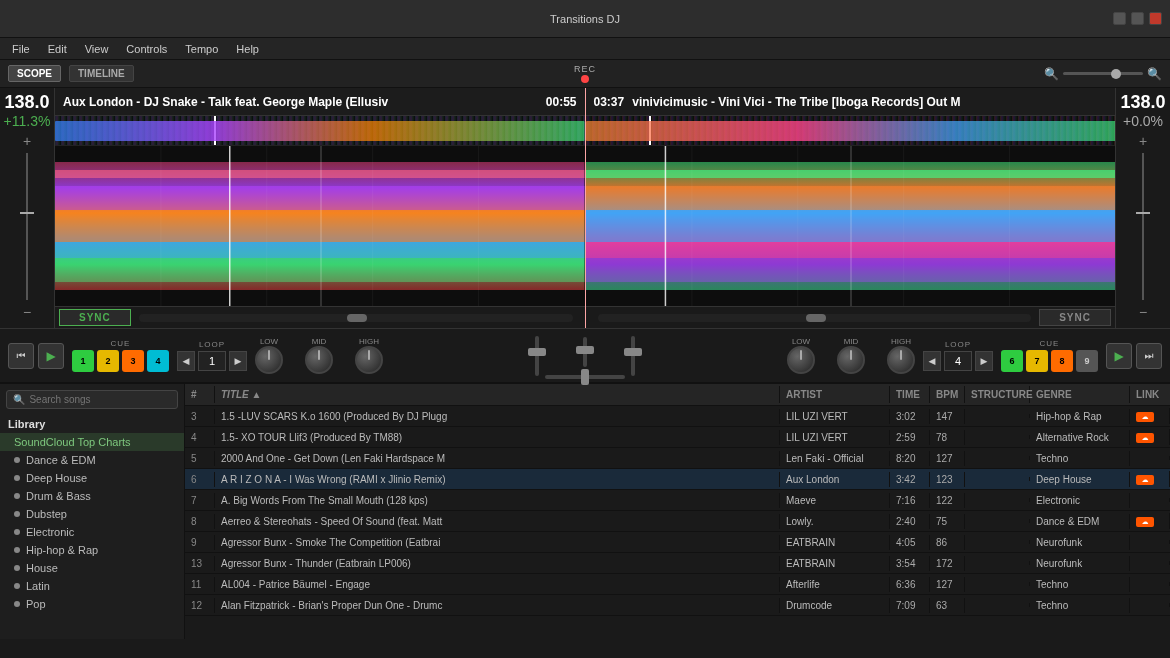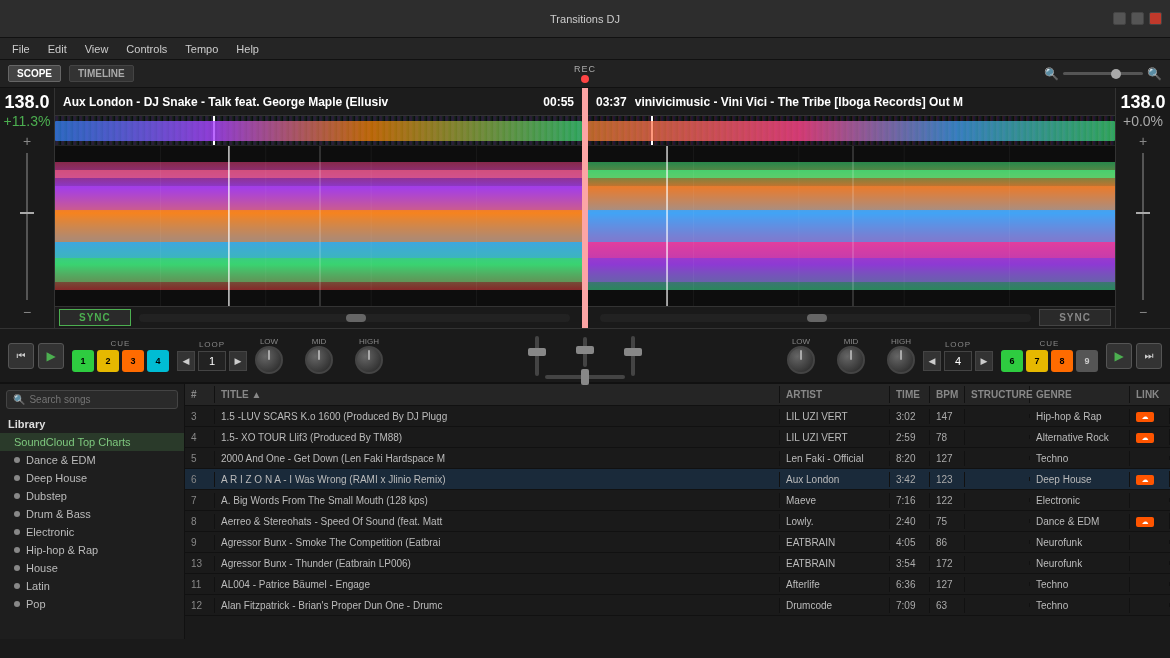--- a/index.html
+++ b/index.html
@@ -649,21 +649,21 @@
       </svg>
     </div>
     <div class="sync-bar">
       <button class="sync-btn active">SYNC</button>
       <div style="flex:1;height:8px;background:#222;margin:0 8px;border-radius:4px;position:relative;">
         <div style="position:absolute;width:20px;height:8px;background:#666;border-radius:4px;left:48%;"></div>
       </div>
     </div>
   </div>
 
-  <div class="waveform-container" style="border-left:6px solid #fca5a5;">
+  <div class="waveform-container" style="border-left:1px solid #fca5a5;">
     <div class="track-info-bar">
       <span class="track-time">03:37</span>
       <span class="track-title">vinivicimusic - Vini Vici - The Tribe [Iboga Records] Out M</span>
     </div>
     <div class="overview-waveform">
       <div class="overview-content" style="background: repeating-linear-gradient(90deg,rgba(255,150,50,0.15) 0px,rgba(150,50,255,0.2) 2px,rgba(50,200,100,0.1) 4px,transparent 6px);"></div>
       <div class="overview-playhead" style="left:12%;"></div>
       <svg style="position:absolute;inset:0;width:100%;height:100%" preserveAspectRatio="none">
         <defs>
           <linearGradient id="waveGradR" x1="0" y1="0" x2="1" y2="0">
@@ -860,25 +860,25 @@
         <div class="sidebar-item">
           <span class="dot"></span>
           <span>Dance &amp; EDM</span>
         </div>
         <div class="sidebar-item">
           <span class="dot"></span>
           <span>Deep House</span>
         </div>
         <div class="sidebar-item">
           <span class="dot"></span>
-          <span>Dubstep</span>
+          <span>Drum &amp; Bass</span>
         </div>
         <div class="sidebar-item">
           <span class="dot"></span>
-          <span>Drum &amp; Bass</span>
+          <span>Dubstep</span>
         </div>
         <div class="sidebar-item">
           <span class="dot"></span>
           <span>Electronic</span>
         </div>
         <div class="sidebar-item">
           <span class="dot"></span>
           <span>Hip-hop &amp; Rap</span>
         </div>
         <div class="sidebar-item">
@@ -892,21 +892,21 @@
         <div class="sidebar-item">
           <span class="dot"></span>
           <span>Pop</span>
         </div>
       </div>
   </div>
 
   <div id="tracklist">
     <div class="tracklist-header">
       <div class="col-header" style="width:30px;">#</div>
-      <div class="col-header sortable" style="flex:1;">TITLE ▲</div>
+      <div class="col-header sortable" style="flex:1;font-style:italic;">TITLE ▲</div>
       <div class="col-header" style="width:110px;">ARTIST</div>
       <div class="col-header" style="width:40px;">TIME</div>
       <div class="col-header" style="width:35px;">BPM</div>
       <div class="col-header" style="width:65px;">STRUCTURE</div>
       <div class="col-header" style="width:100px;">GENRE</div>
       <div class="col-header" style="width:40px;border-right:none;">LINK</div>
     </div>
     <div id="track-rows" style="overflow-y:auto;flex:1;">
 
     <div class="track-row">

